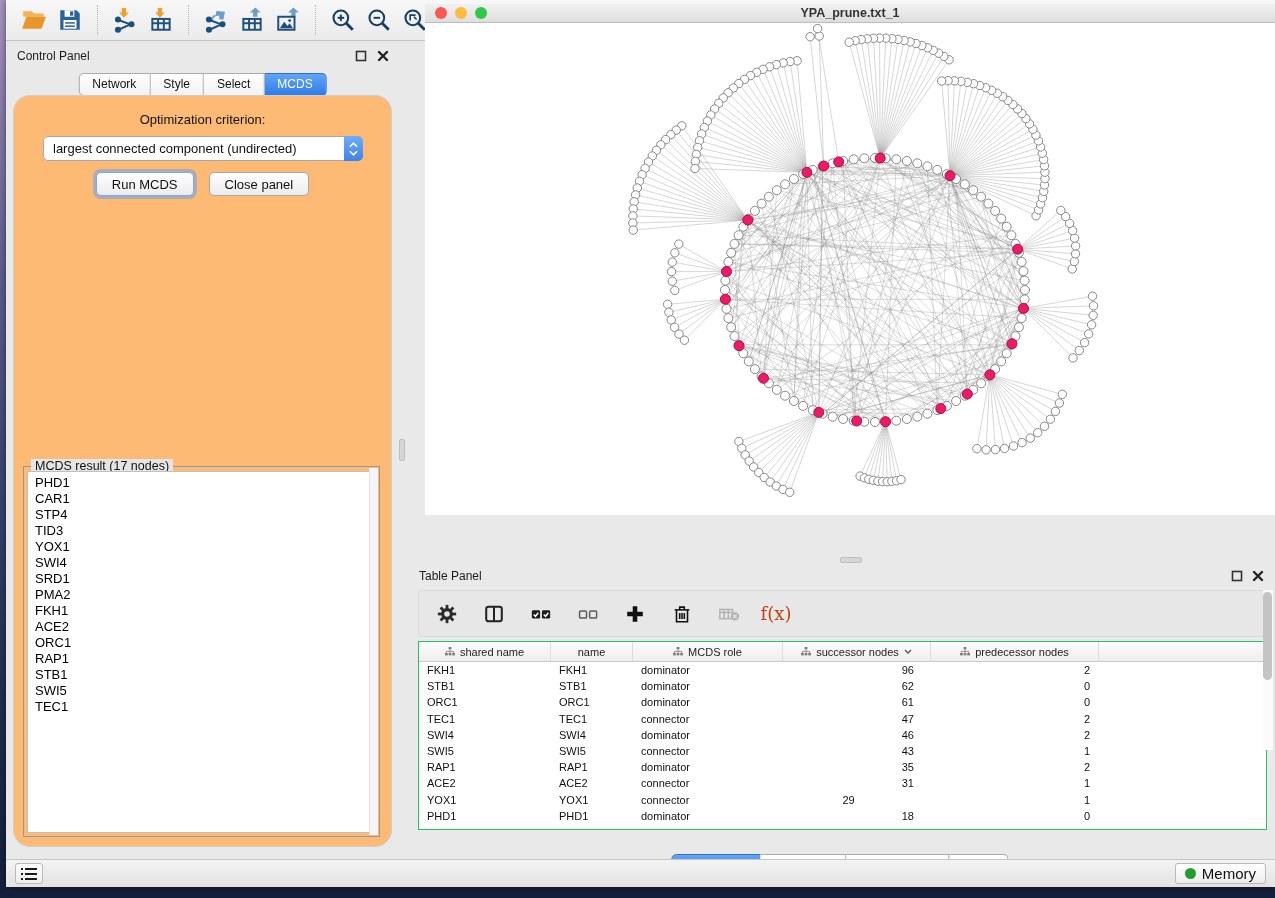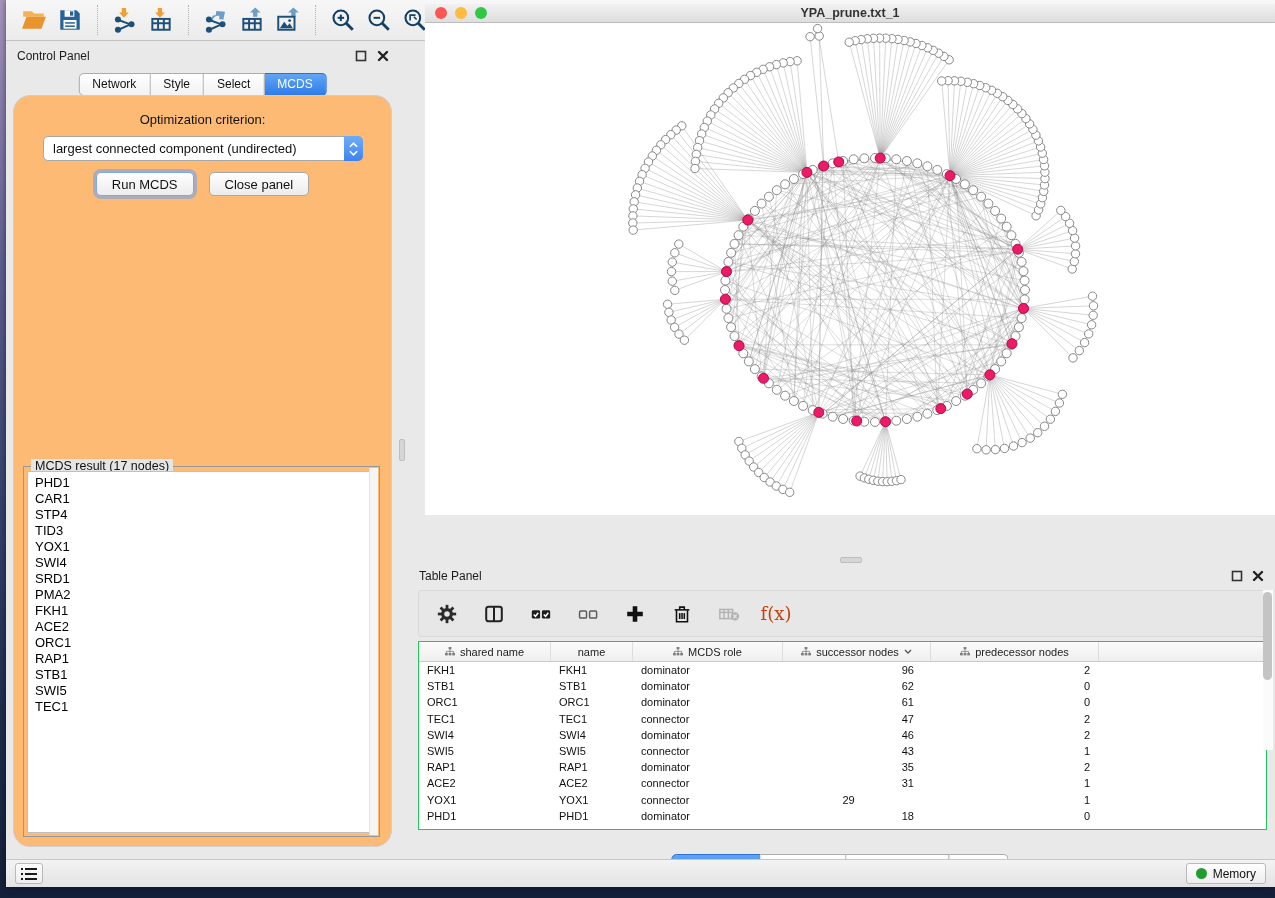--- a/index.html
+++ b/index.html
@@ -74,21 +74,21 @@
   .tcell{overflow:hidden;white-space:nowrap}
   #tp-scroll{position:absolute;right:2px;top:26px;width:10px;height:160px;background:#fbfbfb}
   #tp-scroll .thumb{position:absolute;left:0;top:2px;width:9px;height:88px;background:#c4c4c4;border-radius:5px}
   #tp-tabs{position:absolute;bottom:10px;left:50%;transform:translateX(-50%)}
 
   
   #status-bar{position:absolute;left:0;right:0;bottom:0;height:28px;background:linear-gradient(#f3f3f3,#e3e3e3);border-top:1px solid #c6c6c6}
   #status-list-btn{position:absolute;left:9px;top:3px;width:28px;height:21px;background:linear-gradient(#fdfdfd,#eee);
                    border:1px solid #b9b9b9;border-radius:3px;display:flex;align-items:center;justify-content:center}
   #memory-btn{position:absolute;right:9px;top:3px;height:21px;background:linear-gradient(#fff,#ededed);border:1px solid #b9b9b9;
-              border-radius:3px;display:flex;align-items:center;padding:0 9px;font-size:12px;color:#111;gap:6px}
+              border-radius:3px;display:flex;align-items:center;padding:0 9px;font-size:15px;color:#111;gap:6px}
   #memory-dot{width:11px;height:11px;border-radius:50%}
 </style>
 </head>
 <body>
 
 <div id="app">
 
   <div id="toolbar">
     <div class="tbtn">
         <svg viewBox="0 0 24 24">

